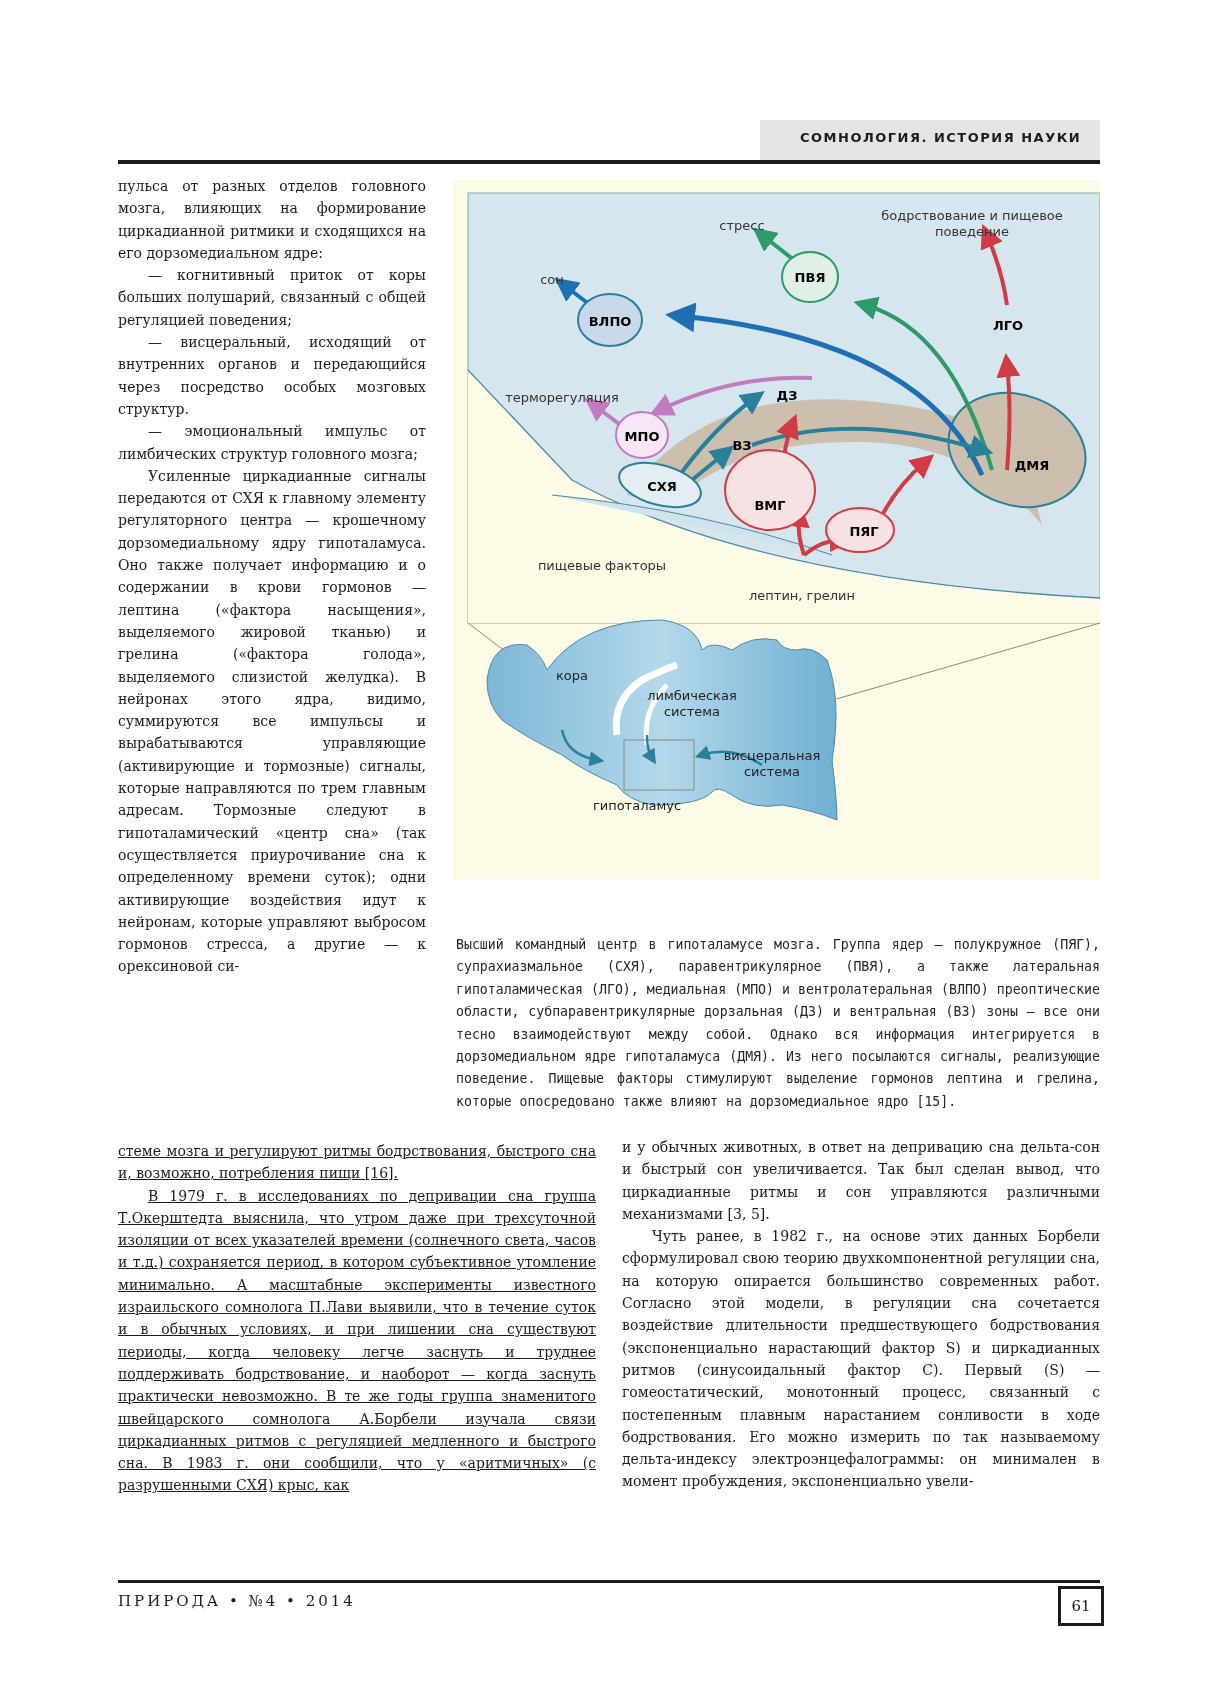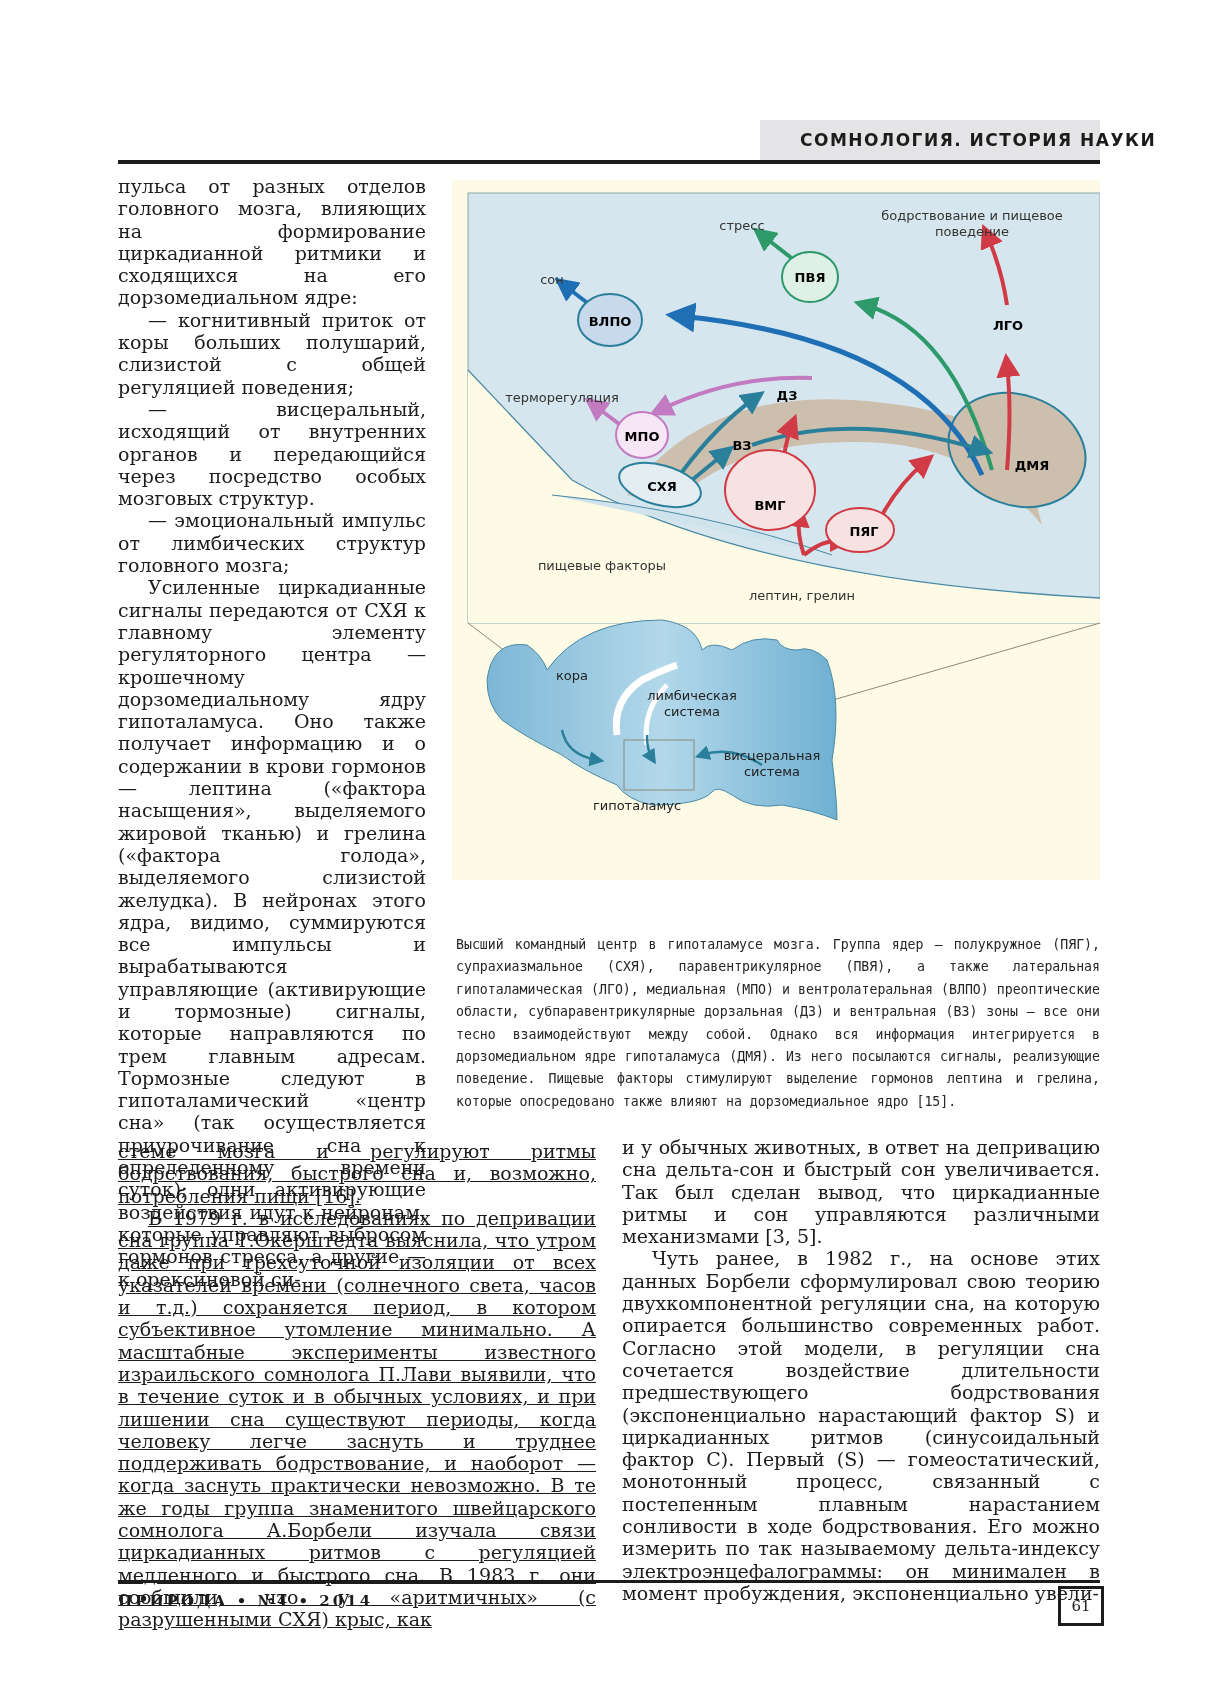--- a/index.html
+++ b/index.html
@@ -1,42 +1,42 @@
 <!DOCTYPE html>
 <html><head>
 <meta charset="utf-8">
 <style>
   html, body { margin: 0; padding: 0; background: #ffffff; }
   body { width: 1211px; height: 1683px; position: relative; overflow: hidden; font-family: "DejaVu Serif", serif; color: #1c1c1c; }
   .header-band { position: absolute; left: 760px; top: 120px; width: 340px; height: 42px; background: #e4e4e6; }
-  .header-title { position: absolute; left: 800px; top: 130px; font-family: "DejaVu Sans", sans-serif; font-weight: bold; font-size: 17px; letter-spacing: 1.5px; color: #1c1c1c; white-space: nowrap; }
+  .header-title { position: absolute; left: 800px; top: 130px; font-family: "DejaVu Sans", sans-serif; font-weight: bold; font-size: 13px; letter-spacing: 1.5px; color: #1c1c1c; white-space: nowrap; }
   .top-rule { position: absolute; left: 118px; top: 160px; width: 982px; height: 4px; background: #1c1c1c; }
-  .col { position: absolute; font-size: 19px; line-height: 22.3px; text-align: justify; }
+  .col { position: absolute; font-size: 14px; line-height: 22.3px; text-align: justify; }
   .col p { margin: 0; }
   .col p.ind { text-indent: 30px; }
   .col-left-top { left: 118px; top: 175px; width: 308px; }
   .col-bottom-left { left: 118px; top: 1140px; width: 478px; text-decoration: underline; }
   .col-bottom-right { left: 622px; top: 1136px; width: 478px; }
   .figure { position: absolute; left: 452px; top: 180px; width: 648px; height: 700px; background: #fdfbe6; }
   .caption { position: absolute; left: 456px; top: 898px; width: 644px; font-family: "DejaVu Sans Mono", monospace; font-size: 13.2px; line-height: 22.4px; text-align: justify; color: #262626; margin-top: 36px; }
   .bottom-rule { position: absolute; left: 118px; top: 1580px; width: 982px; height: 3px; background: #1c1c1c; }
-  .footer { position: absolute; left: 118px; top: 1592px; font-family: "DejaVu Serif", serif; font-weight: bold; font-size: 15px; letter-spacing: 3px; color: #1c1c1c; }
+  .footer { position: absolute; left: 118px; top: 1592px; font-family: "DejaVu Serif", serif; font-weight: normal; font-size: 15px; letter-spacing: 3px; color: #1c1c1c; }
   .page-num { position: absolute; left: 1058px; top: 1586px; width: 40px; height: 34px; border: 3px solid #1c1c1c; font-family: "DejaVu Serif", serif; font-weight: normal; font-size: 15px; display: flex; align-items: center; justify-content: center; }
   svg text { font-family: "DejaVu Sans", sans-serif; }
 </style>
 </head>
 <body>
 
 <div class="header-band"></div>
 <div class="header-title">СОМНОЛОГИЯ. ИСТОРИЯ НАУКИ</div>
 <div class="top-rule"></div>
 
 <div class="col col-left-top">
   <p>пульса от разных отделов головного мозга, влияющих на формирование циркадианной ритмики и сходящихся на его дорзомедиальном ядре:</p>
-  <p class="ind">— когнитивный приток от коры больших полушарий, слизистой с общей регуляцией поведения;</p>
+  <p class="ind">— когнитивный приток от коры больших полушарий, связанный с общей регуляцией поведения;</p>
   <p class="ind">— висцеральный, исходящий от внутренних органов и передающийся через посредство особых мозговых структур.</p>
   <p class="ind">— эмоциональный импульс от лимбических структур головного мозга;</p>
   <p class="ind">Усиленные циркадианные сигналы передаются от СХЯ к главному элементу регуляторного центра — крошечному дорзомедиальному ядру гипоталамуса. Оно также получает информацию и о содержании в крови гормонов — лептина («фактора насыщения», выделяемого жировой тканью) и грелина («фактора голода», выделяемого слизистой желудка). В нейронах этого ядра, видимо, суммируются все импульсы и вырабатываются управляющие (активирующие и тормозные) сигналы, которые направляются по трем главным адресам. Тормозные следуют в гипоталамический «центр сна» (так осуществляется приурочивание сна к определенному времени суток); одни активирующие воздействия идут к нейронам, которые управляют выбросом гормонов стресса, а другие — к орексиновой си-</p>
 </div>
 
 <div class="figure">
   <svg width="648" height="700" viewBox="0 0 648 700">
     <defs>
       <marker id="ab" markerWidth="6" markerHeight="6" refX="3" refY="3" orient="auto">
           <path d="M0,0 L6,3 L0,6 z" fill="#1f6fb5"></path>

